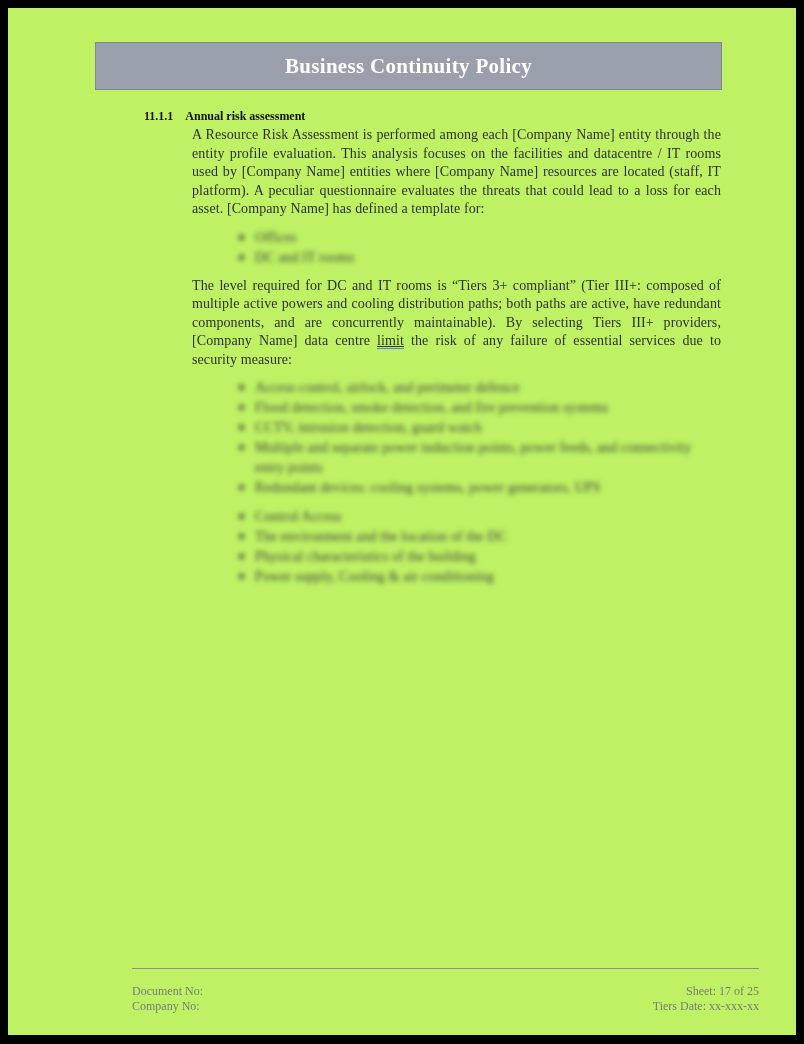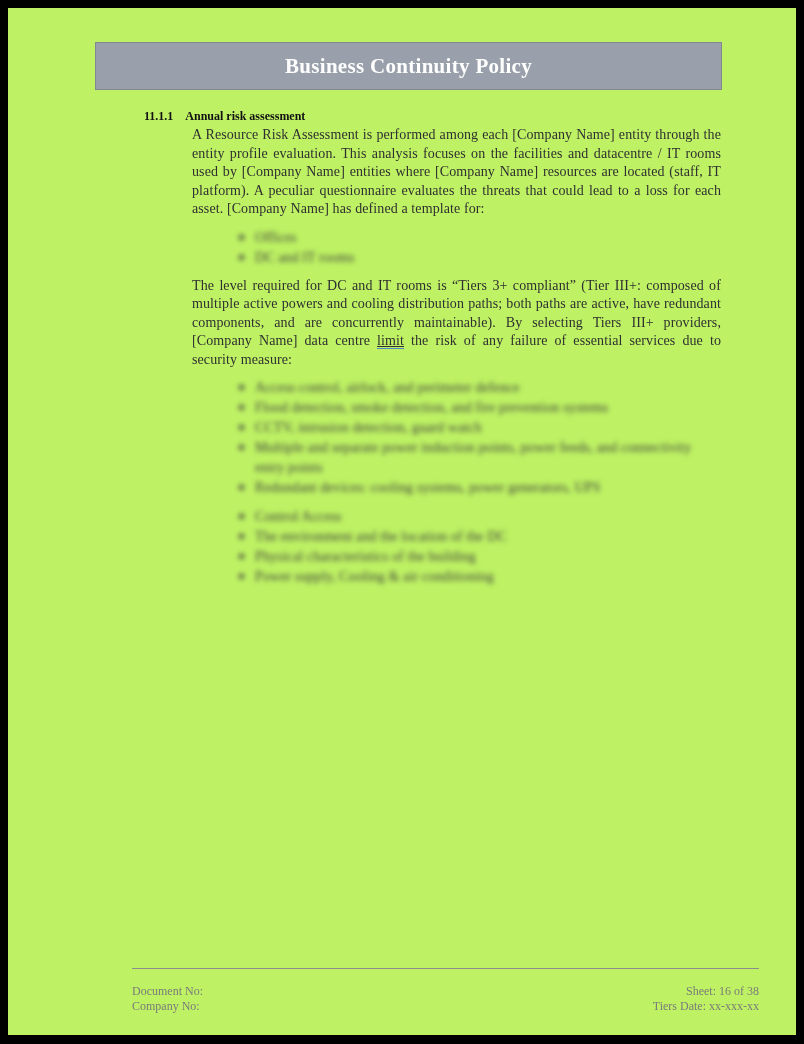--- a/index.html
+++ b/index.html
@@ -138,18 +138,18 @@
 
 
   </div>
 
   <div class="footer">
     <div class="fleft">
       <div>Document No:</div>
       <div>Company No:</div>
     </div>
     <div class="fright">
-      <div>Sheet: 16 of 38</div>
+      <div>Sheet: 17 of 25</div>
       <div>Tiers Date: xx-xxx-xx</div>
     </div>
   </div>
 
 </div>
 
 </body></html>

